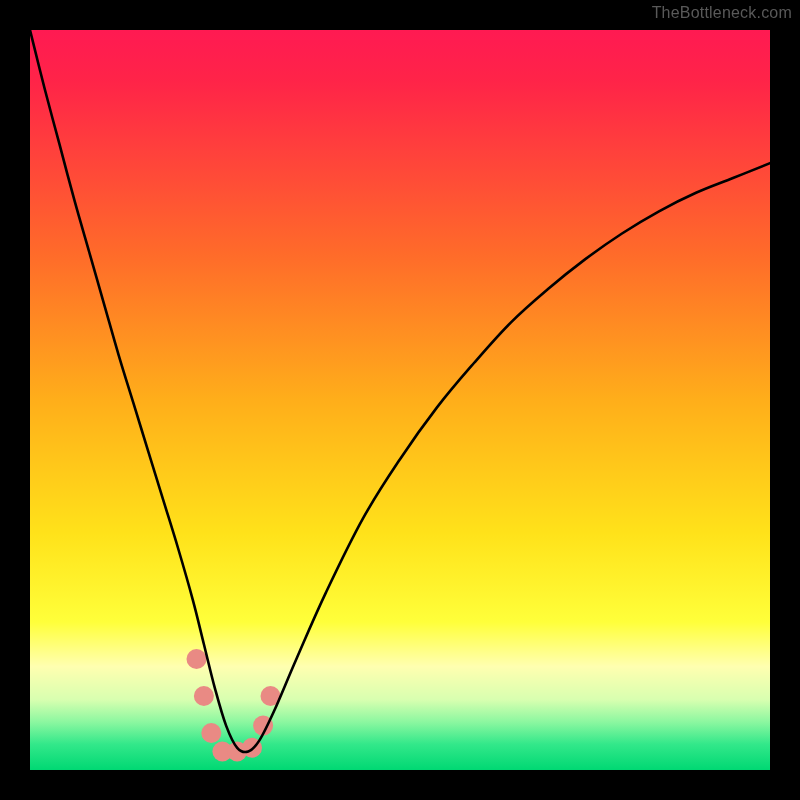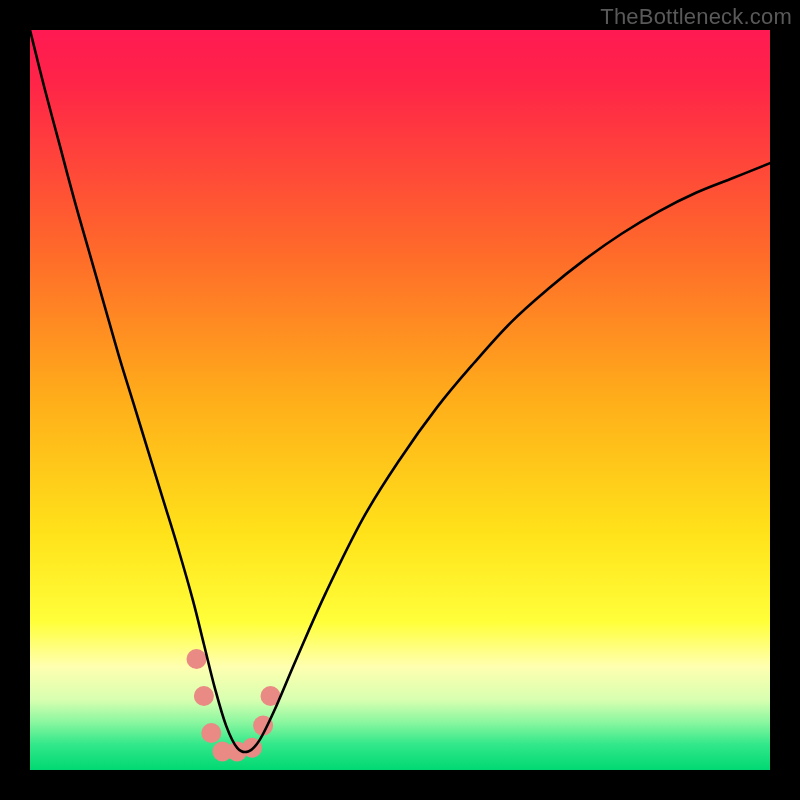--- a/index.html
+++ b/index.html
@@ -24,21 +24,21 @@
     left: 30px;
     width: 740px;
     height: 740px;
     overflow: hidden;
   }
   .watermark {
     position: absolute;
     top: 4px;
     right: 8px;
     color: #595959;
-    font-size: 22px;
+    font-size: 16px;
     font-weight: 400;
     letter-spacing: 0.2px;
   }
   svg { display: block; }
 </style>
 </head>
 <body>
 
 <div class="frame">
   <div class="watermark">TheBottleneck.com</div>

